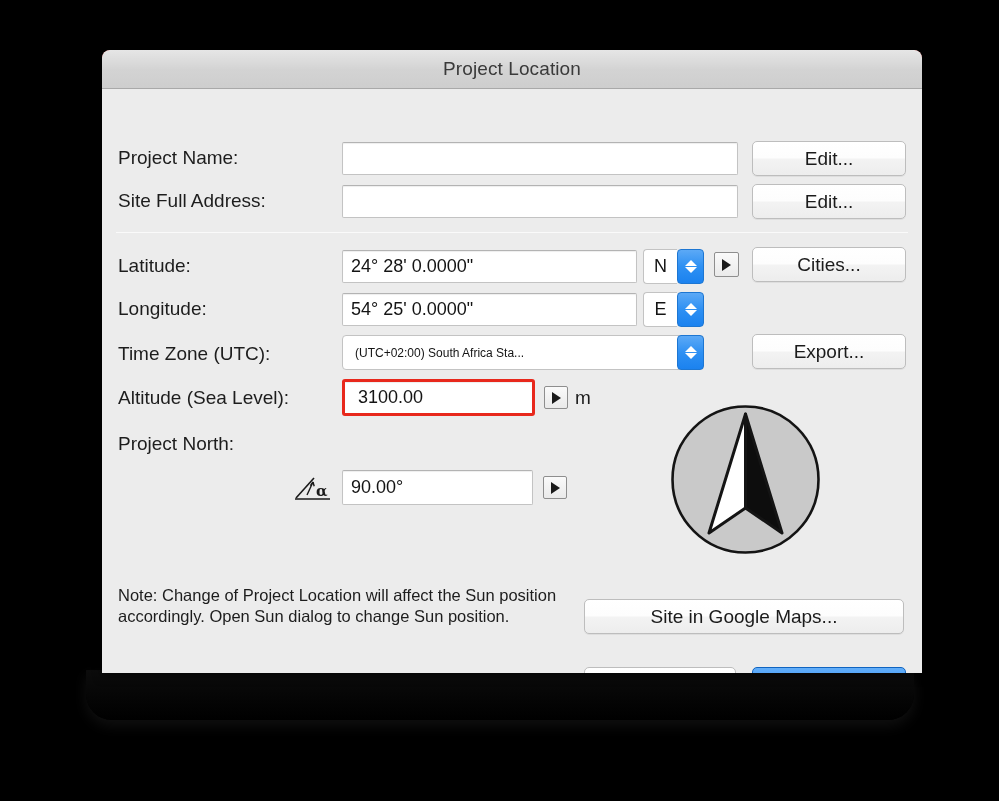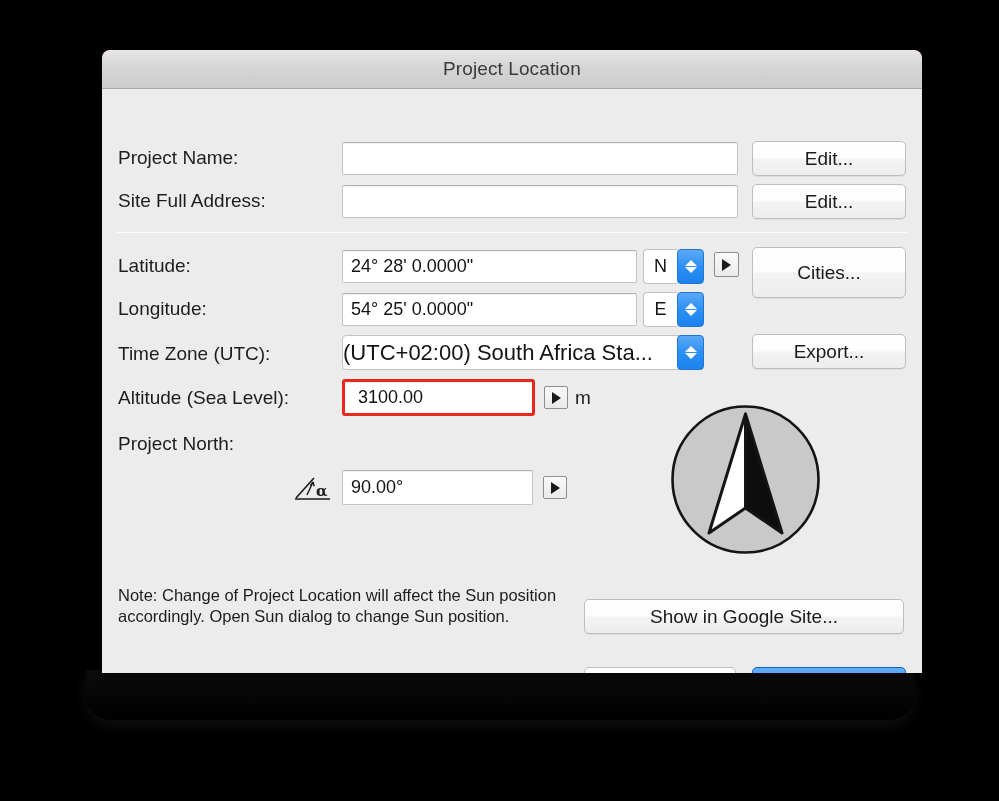--- a/index.html
+++ b/index.html
@@ -110,24 +110,25 @@
     border: 1px solid #1064c0;
     color: #ffffff;
   }
 
   
   .combo {
     position: absolute;
     background: #ffffff;
     border: 1px solid #c3c3c3;
     border-radius: 4px;
-    font-size: 22px;
+    font-size: 12px;
     color: #141414;
     display: flex;
     align-items: center;
+    padding-left: 12px;
     overflow: hidden;
   }
   
   .stepper {
     position: absolute;
     background: linear-gradient(to bottom, #5ca9f6 0%, #2e90f3 50%, #1b82ef 100%);
     border: 1px solid #1d76d2;
     border-radius: 4px;
     display: flex;
     flex-direction: column;
@@ -234,21 +235,21 @@
       <div class="lbl" style="left:16px; top:166px;">Latitude:</div>
       <div class="tfield" style="left:240px; top:161px; width:295px; height:33px;">24° 28' 0.0000"</div>
       <div class="dirfield" style="left:541px; top:160px; width:34px; height:35px;">N</div>
       <div class="stepper" style="left:575px; top:160px; width:27px; height:35px;">
         <span class="chev up"></span>
         <span class="chev down"></span>
       </div>
       <div class="tribtn" style="left:612px; top:163px; width:25px; height:25px;">
           <i></i>
         </div>
-      <div class="btn" style="left:650px; top:158px; width:154px; height:51px;">Cities...</div>
+      <div class="btn" style="left:650px; top:158px; width:154px; height:35px;">Cities...</div>
 
       <div class="lbl" style="left:16px; top:209px;">Longitude:</div>
       <div class="tfield" style="left:240px; top:204px; width:295px; height:33px;">54° 25' 0.0000"</div>
       <div class="dirfield" style="left:541px; top:203px; width:34px; height:35px;">E</div>
       <div class="stepper" style="left:575px; top:203px; width:27px; height:35px;">
         <span class="chev up"></span>
         <span class="chev down"></span>
       </div>
 
       <div class="lbl" style="left:16px; top:254px;">Time Zone (UTC):</div>
@@ -288,19 +289,19 @@
           <circle cx="76.5" cy="76.5" r="73" fill="#c9c9c9" stroke="#141414" stroke-width="2.6"></circle>
 
           <path d="M76.5 11 L40 130 L76.5 105 Z" fill="#ffffff" stroke="#141414" stroke-width="3" stroke-linejoin="round"></path>
 
           <path d="M76.5 11 L113 130 L76.5 105 Z" fill="#0d0d0d" stroke="#141414" stroke-width="3" stroke-linejoin="round"></path>
         </svg>
       </span>
 
       <div class="note" style="left:16px; top:496px;">Note: Change of Project Location will affect the Sun position accordingly. Open Sun dialog to change Sun position.</div>
 
-      <div class="btn" style="left:482px; top:510px; width:320px; height:35px;">Show in Google Site...</div>
+      <div class="btn" style="left:482px; top:510px; width:320px; height:35px;">Site in Google Maps...</div>
       <div class="btn" style="left:482px; top:578px; width:152px; height:37px;">Cancel</div>
       <div class="btn primary" style="left:650px; top:578px; width:154px; height:37px;">OK</div>
 
     </div>
   </div>
 </div>
 
 </body></html>

